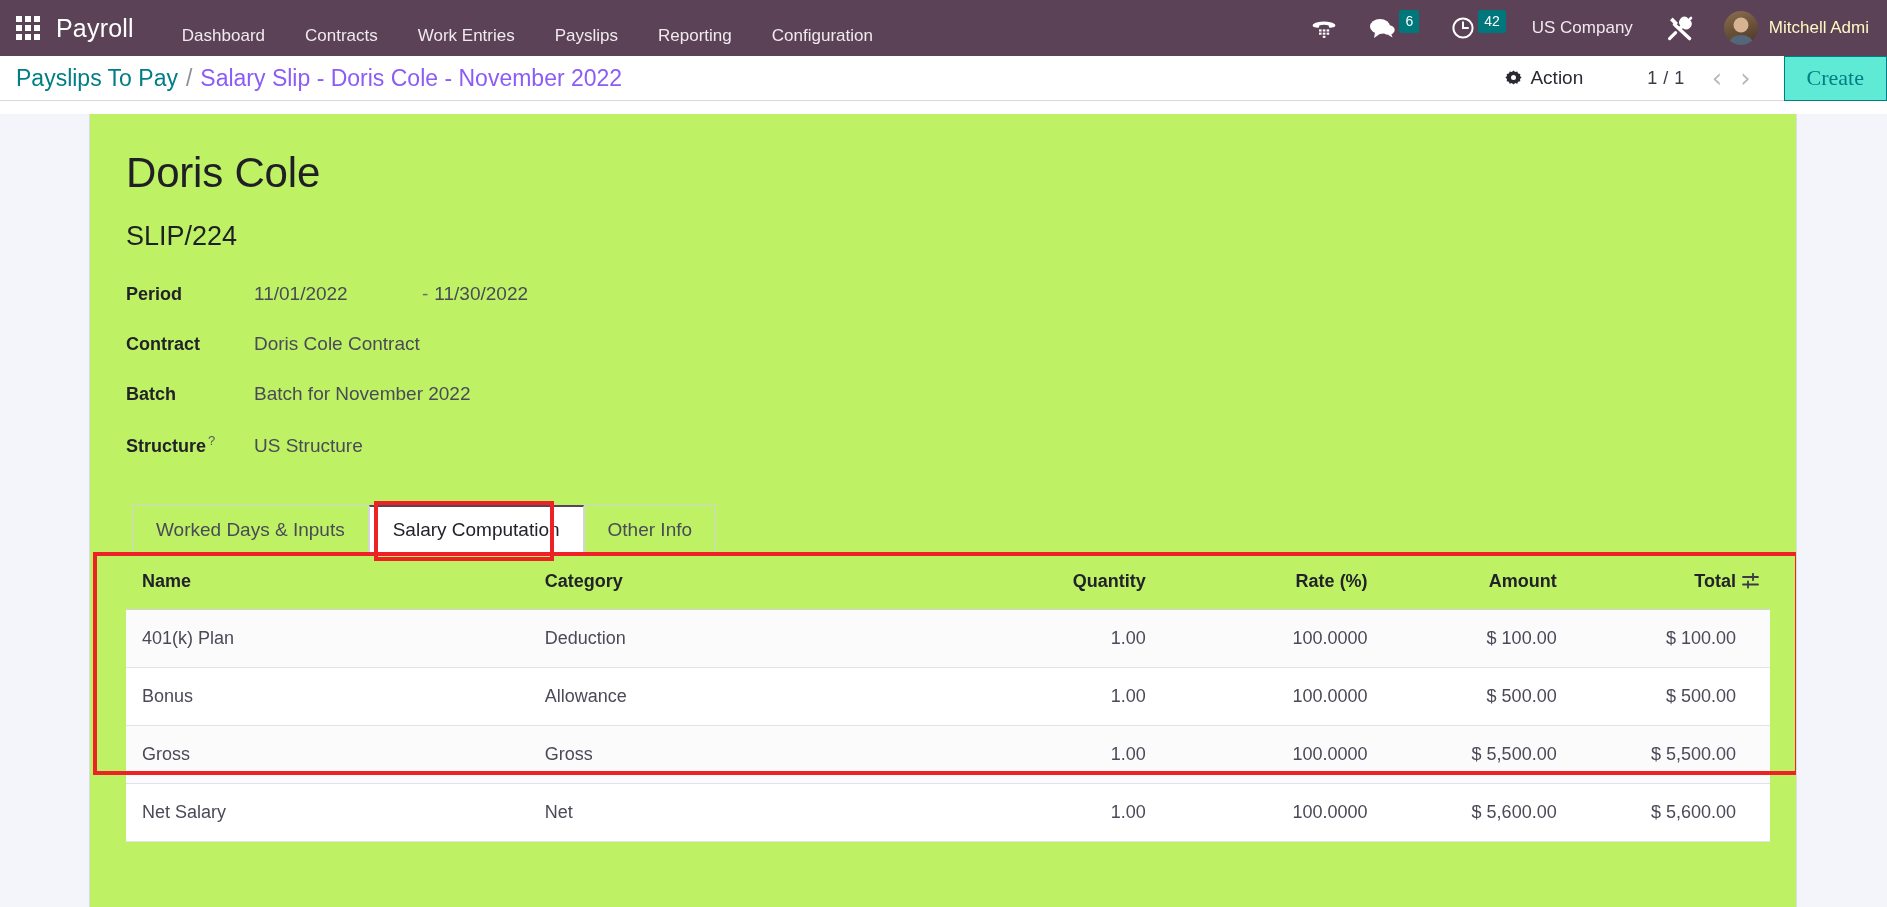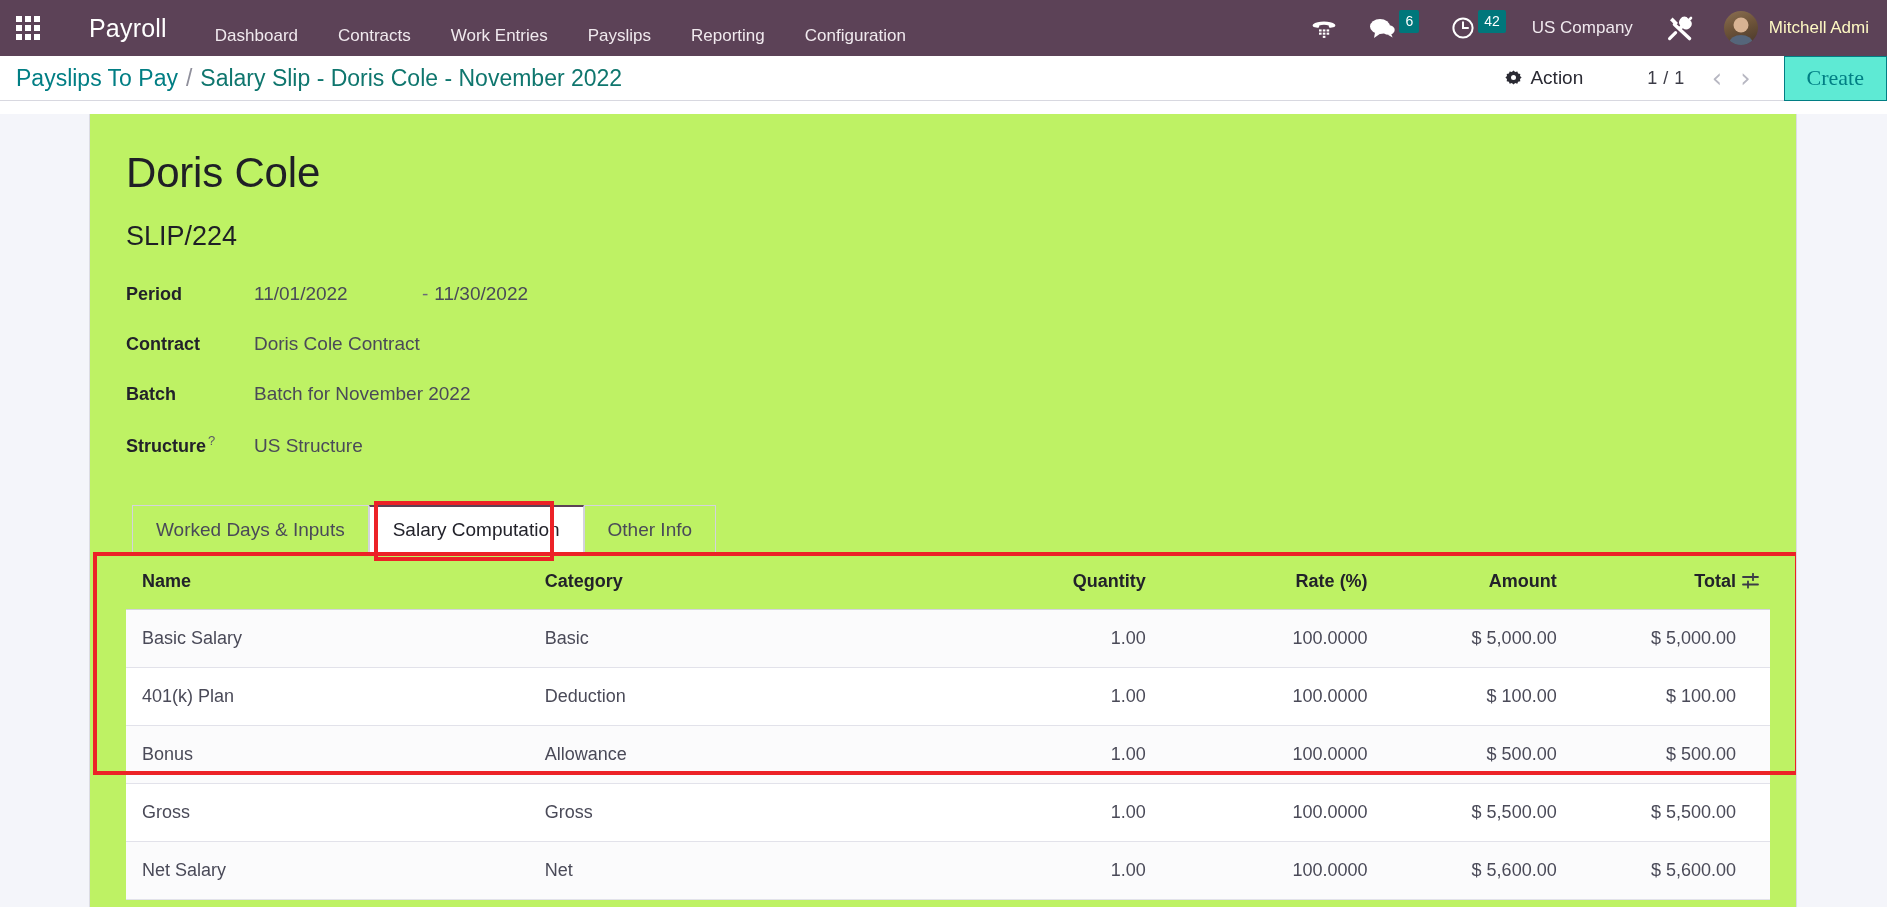--- a/index.html
+++ b/index.html
@@ -39,21 +39,20 @@
   }
   .grid-dots i { display: block; width: 6px; height: 6px; background: #ffffff; }
 
   #brand {
     font-size: 25px;
     font-weight: 400;
     letter-spacing: .2px;
     padding-right: 28px;
     color: #ffffff;
     cursor: pointer;
-    margin-left: 33px;
   }
 
   .navlink {
     font-size: 17px;
     color: #f0e9ee;
     padding: 0 20px;
     line-height: 56px;
     height: 40px;
     cursor: pointer;
     white-space: nowrap;
@@ -127,21 +126,21 @@
     background: #ffffff;
     border-bottom: 1px solid #d8d8e0;
     display: flex;
     align-items: center;
     padding-left: 16px;
     position: relative;
   }
   #breadcrumb { font-size: 23px; display: flex; align-items: baseline; white-space: nowrap; }
   #bc-root { color: #017e84; cursor: pointer; }
   #bc-sep { color: #8f8f9b; padding: 0 8px; }
-  #bc-current { color: #0f766e; }
+  #bc-current { color: #8b5cf6; }
 
   #cp-right {
     margin-left: auto;
     display: flex;
     align-items: center;
     height: 57px;
   }
   #action-btn {
     display: flex; align-items: center;
     font-size: 19px; color: #2a2a33;
@@ -481,28 +480,20 @@
                   <svg width="18" height="16" viewBox="0 0 18 16">
                     <path d="M1 4 H16 M1 11.5 H16" stroke="#3c3c47" stroke-width="1.8" stroke-linecap="round"></path>
                     <path d="M11 0.8 V7.2 M6 8.3 V14.7" stroke="#3c3c47" stroke-width="1.8" stroke-linecap="round"></path>
                   </svg>
                 </span>
               </th>
             </tr>
           </thead>
           <tbody>
 
-            <tr>
-              <td class="col-name">Basic Salary</td>
-              <td class="col-category">Basic</td>
-              <td class="col-qty">1.00</td>
-              <td class="col-rate">100.0000</td>
-              <td class="col-amount">$ 5,000.00</td>
-              <td class="col-total">$ 5,000.00</td>
-            </tr>
 
             <tr>
               <td class="col-name">401(k) Plan</td>
               <td class="col-category">Deduction</td>
               <td class="col-qty">1.00</td>
               <td class="col-rate">100.0000</td>
               <td class="col-amount">$ 100.00</td>
               <td class="col-total">$ 100.00</td>
             </tr>
 

